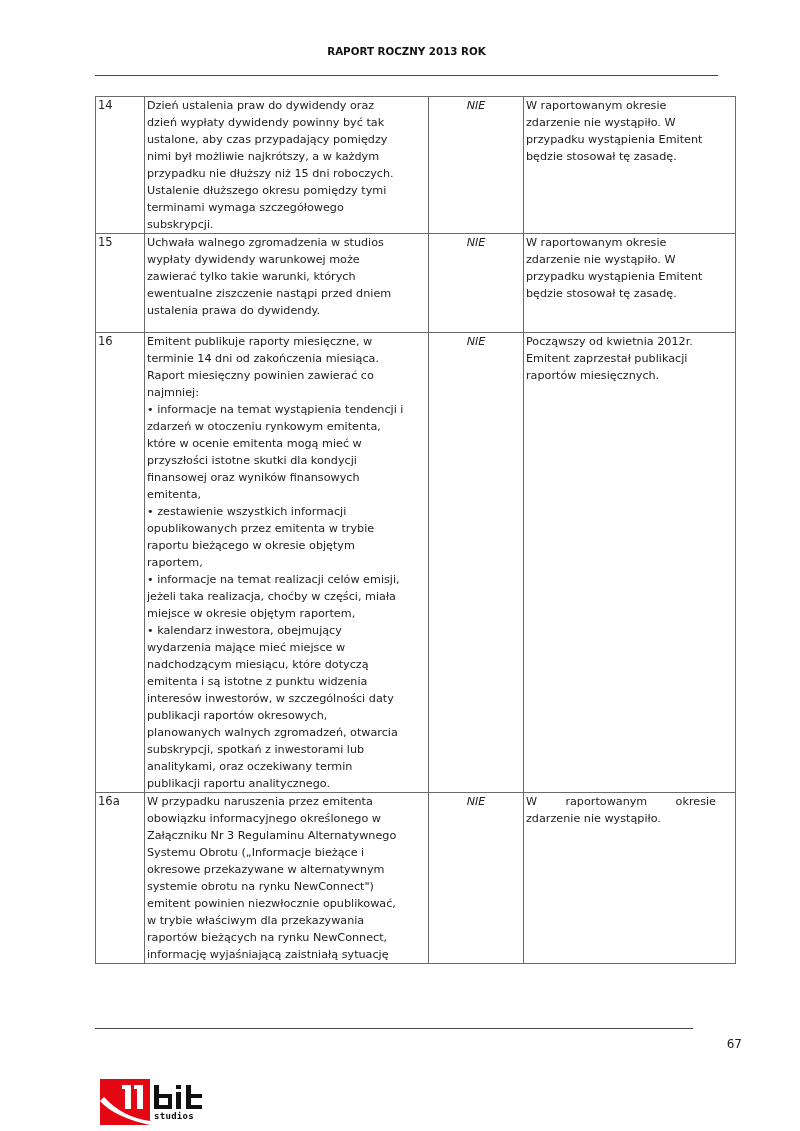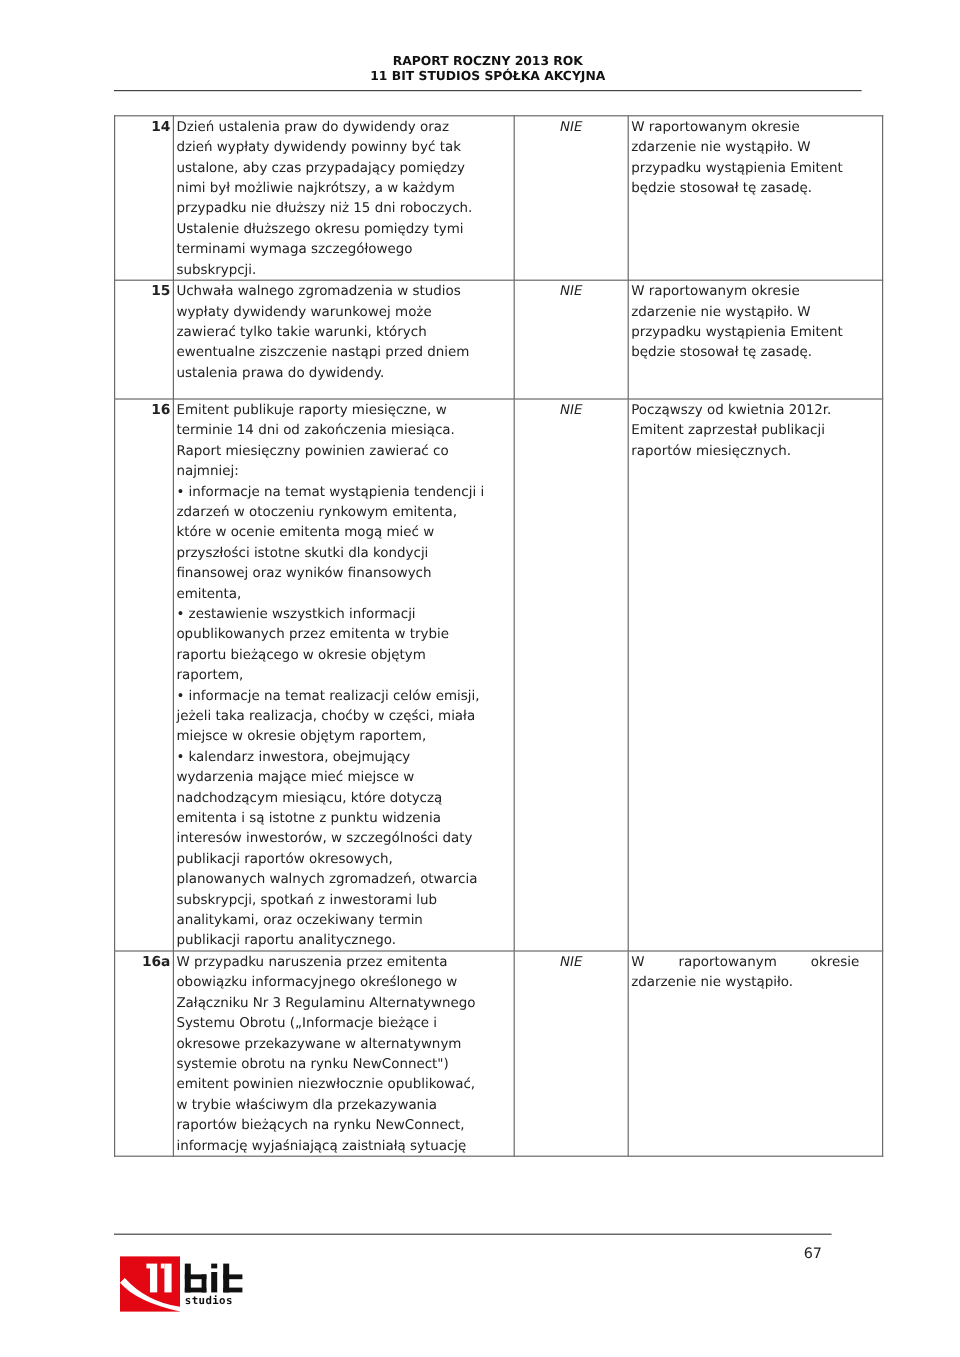--- a/index.html
+++ b/index.html
@@ -45,22 +45,22 @@
       font-size: 11.2px;
       line-height: 17px;
     }
     table.compliance td {
       border: 1px solid #6a6a6a;
       vertical-align: top;
       padding: 0 3px 0 3px;
       color: #222;
     }
     table.compliance td.num {
-      font-weight: bold;
-      text-align: right;
+      font-weight: normal;
+      text-align: left;
       font-size: 11.5px;
       padding: 0 2px;
     }
     table.compliance td.rule {
       padding-left: 2px;
       padding-right: 2px;
     }
     table.compliance td.status {
       text-align: center;
       font-style: italic;
@@ -80,41 +80,40 @@
     .footer-rule {
       position: absolute;
       left: 95px;
       top: 1028px;
       width: 598px;
       height: 0;
       border-top: 1px solid #444;
     }
     .page-number {
       position: absolute;
-      left: 639px;
+      left: 696px;
       top: 1037px;
       width: 46px;
       text-align: right;
       font-size: 12px;
       color: #222;
     }
     .logo {
       position: absolute;
       left: 100px;
-      top: 1045px;
+      top: 1077px;
       width: 120px;
       height: 50px;
     }
   </style>
 </head>
 <body>
 
 <div class="page-header">
   <div>RAPORT ROCZNY 2013 ROK</div>
-  <div>11 BIT STUDIOS SPÓŁKA AKCYJNA</div>
 </div>
 <div class="header-rule"></div>
 
 <table class="compliance">
   <colgroup>
     <col style="width:49px">
     <col style="width:284px">
     <col style="width:95px">
     <col style="width:212px">
   </colgroup>

